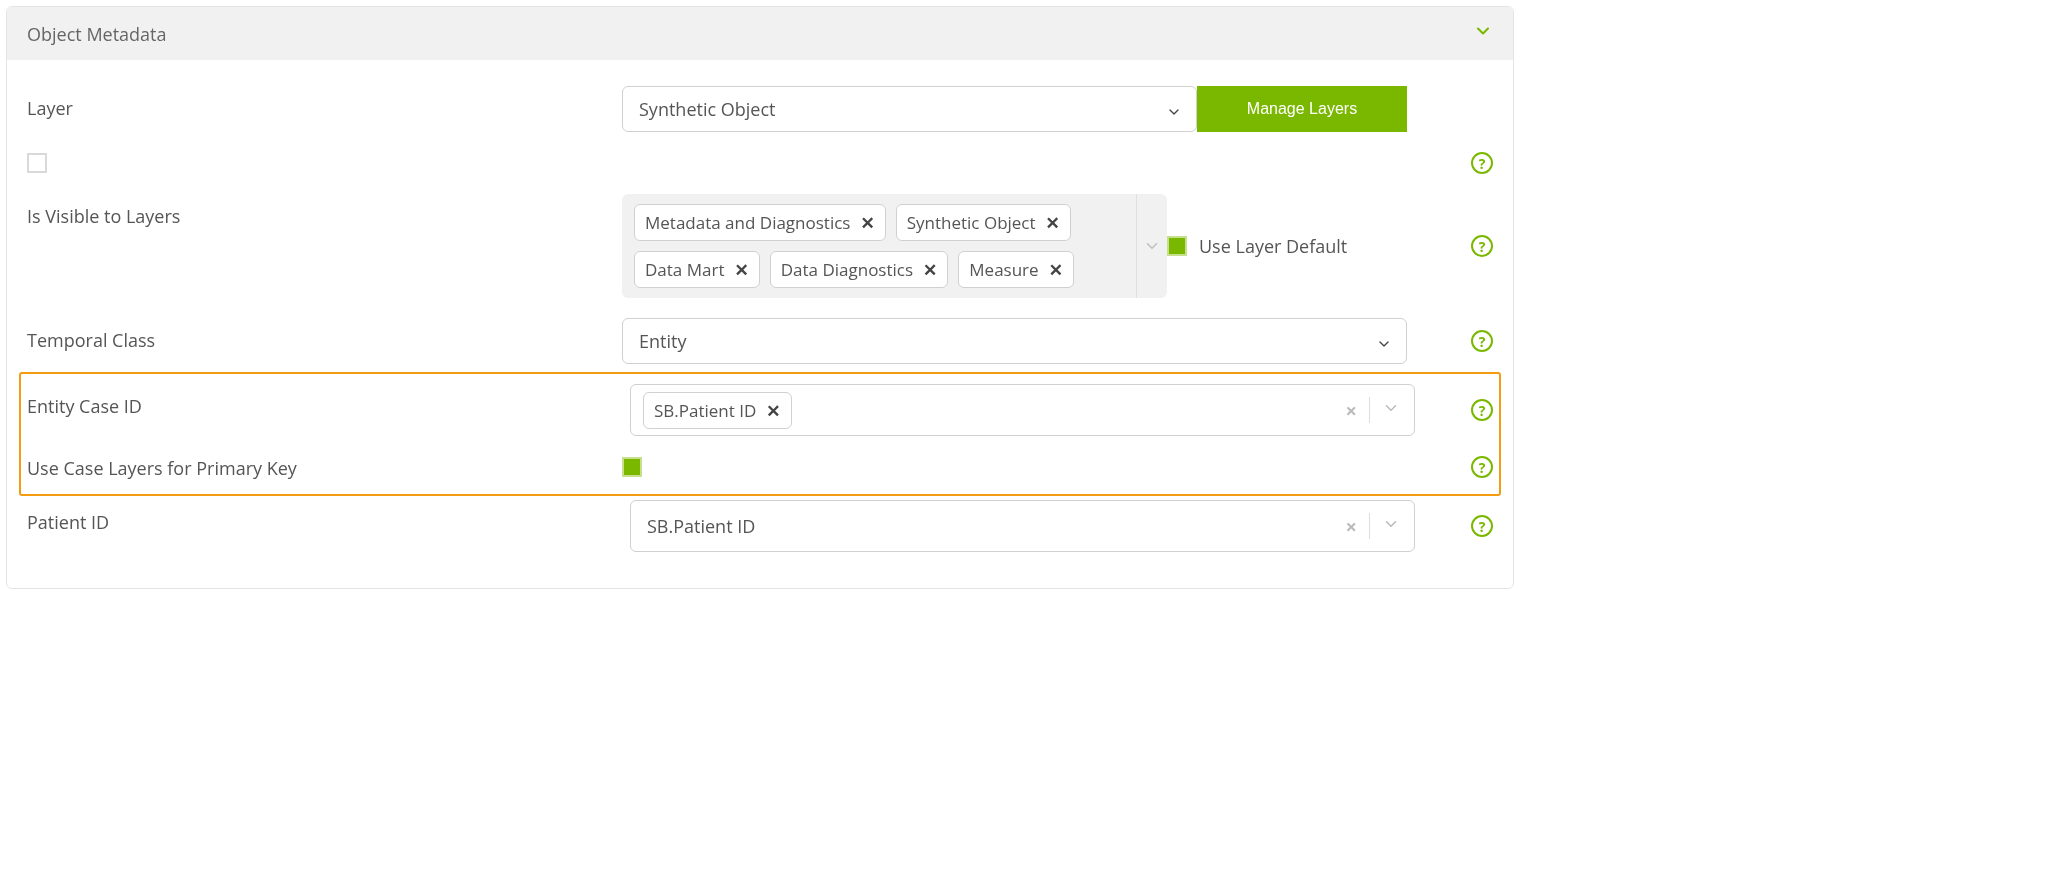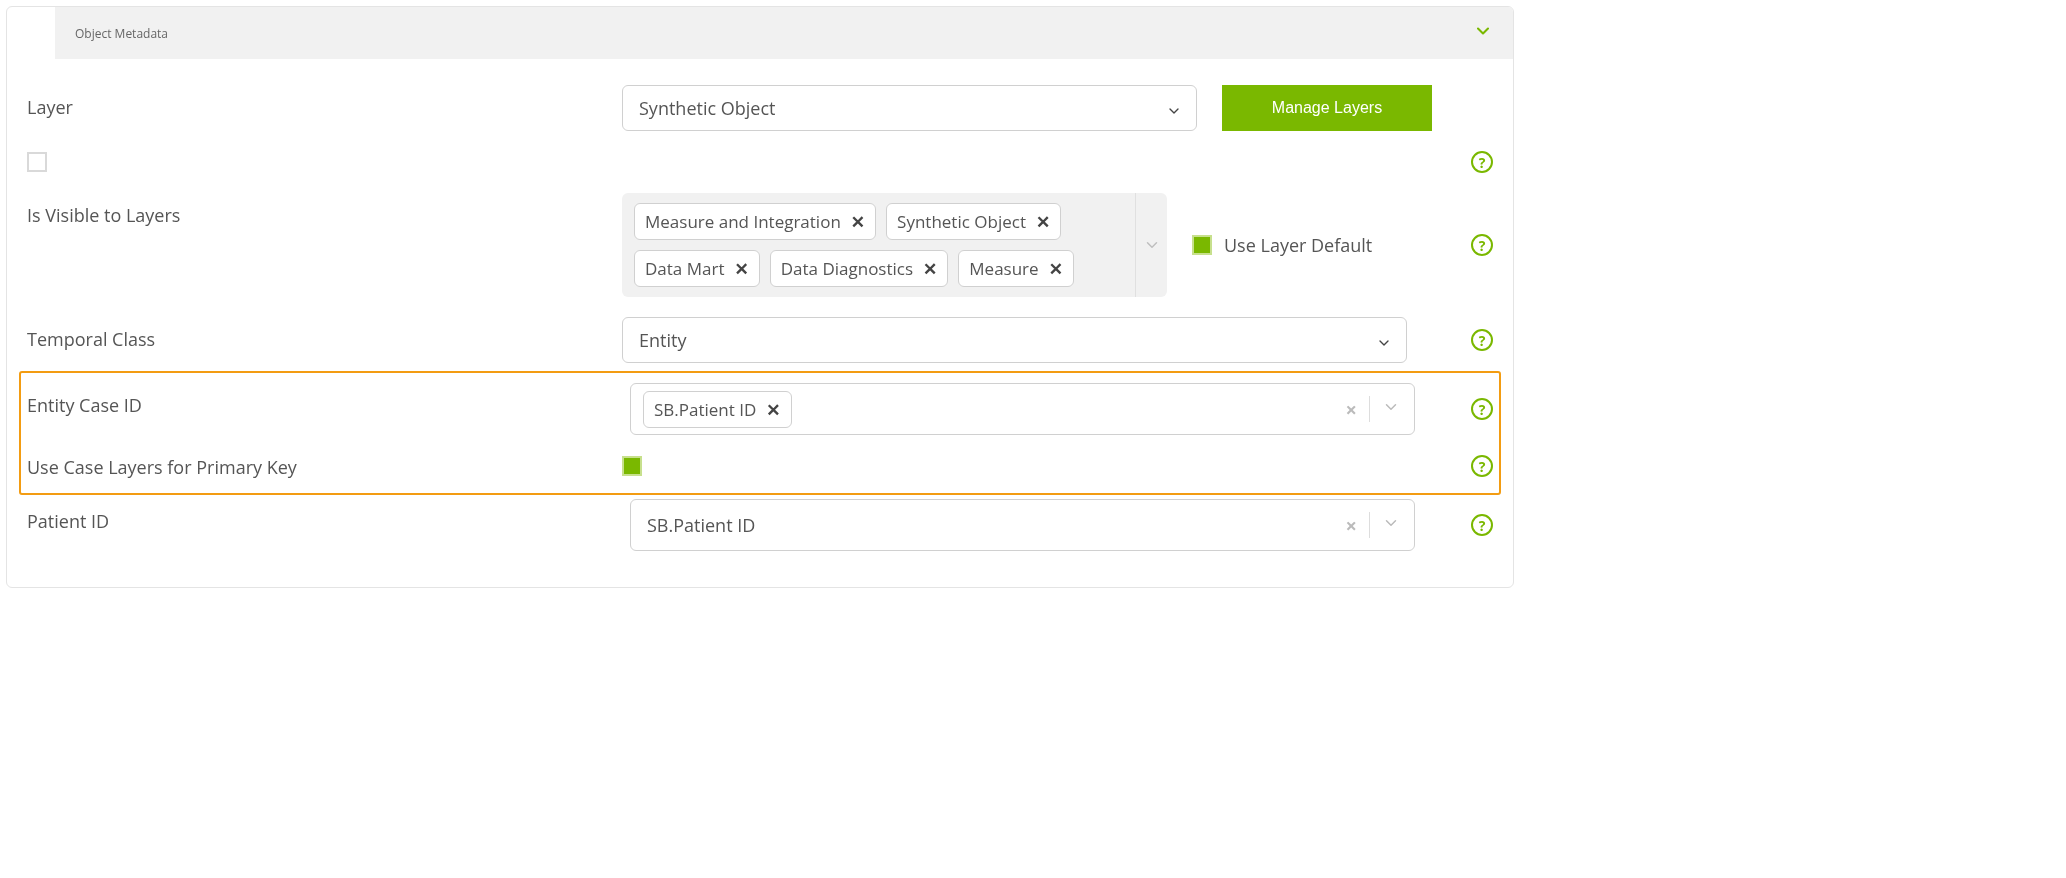--- a/index.html
+++ b/index.html
@@ -18,23 +18,22 @@
     width: 1508px;   
     overflow: hidden;
     background: #fff;
   }
   .panel-header {
     background: #f1f1f1;
     padding: 14px 20px;
     display: flex;
     align-items: center;
     justify-content: space-between;
-    font-size: 12px;
+    font-size: 18px;
     color: #666;
-    margin-left: 48px;
   }
   .panel-body {
     padding: 16px 20px 26px 20px;
     position: relative;
   }
 
   .row {
     display: flex;
     align-items: flex-start;
     padding: 10px 0;
@@ -44,21 +43,21 @@
     width: 595px;
     flex: 0 0 595px;
     font-size: 18px;
     color: #555;
     padding-top: 10px;
   }
   .row .control {
     flex: 1 1 auto;
     display: flex;
     align-items: center;
-    gap: 25px;
+    gap: 0;
   }
 
   
   .select {
     position: relative;
     flex: 0 0 575px;
     width: 575px;
     border: 1px solid #d0d0d0;
     border-radius: 6px;
     background: #fff;
@@ -221,21 +220,21 @@
         <span class="help">?</span>
       </div>
     </div>
 
     <div class="row">
       <div class="label">Is Visible to Layers</div>
       <div class="control">
         <div class="tagbox">
           <div class="tags">
             <span class="tag">
-                <span>Measure and Integration</span>
+                <span>Metadata and Diagnostics</span>
                 <span class="x">✕</span>
               </span>
             <span class="tag">
                 <span>Synthetic Object</span>
                 <span class="x">✕</span>
               </span>
             <span class="tag">
                 <span>Data Mart</span>
                 <span class="x">✕</span>
               </span>

